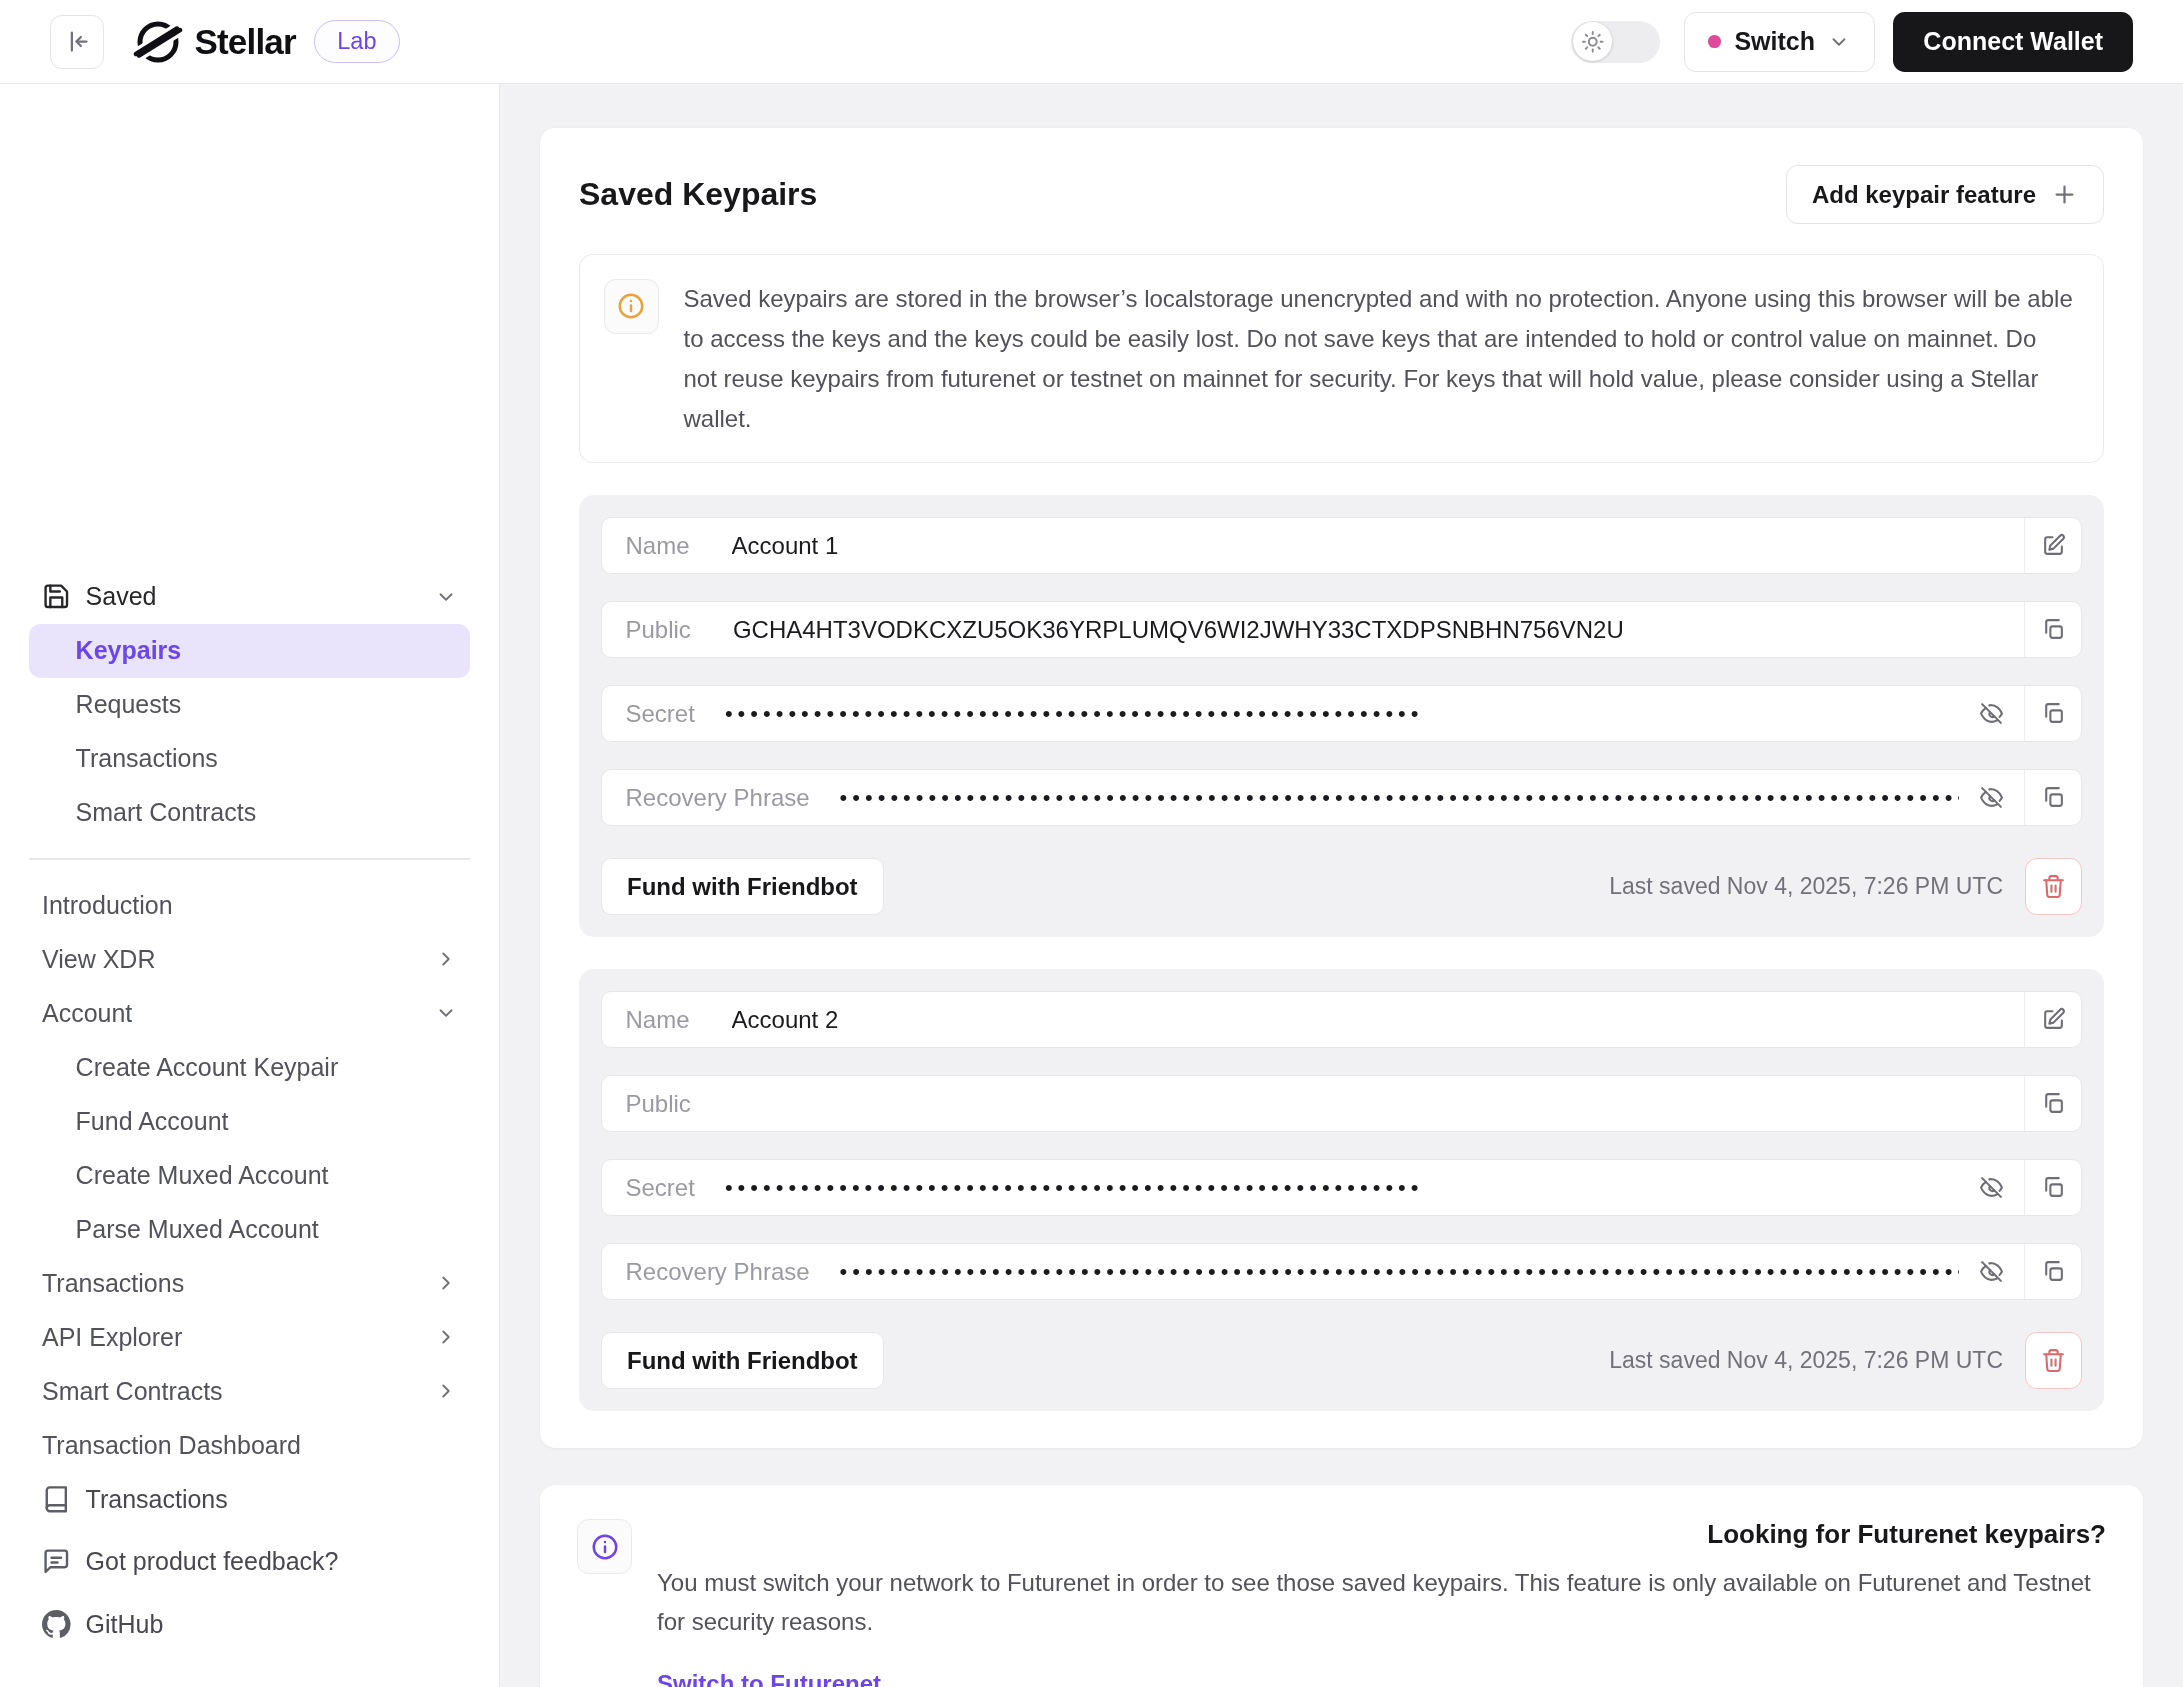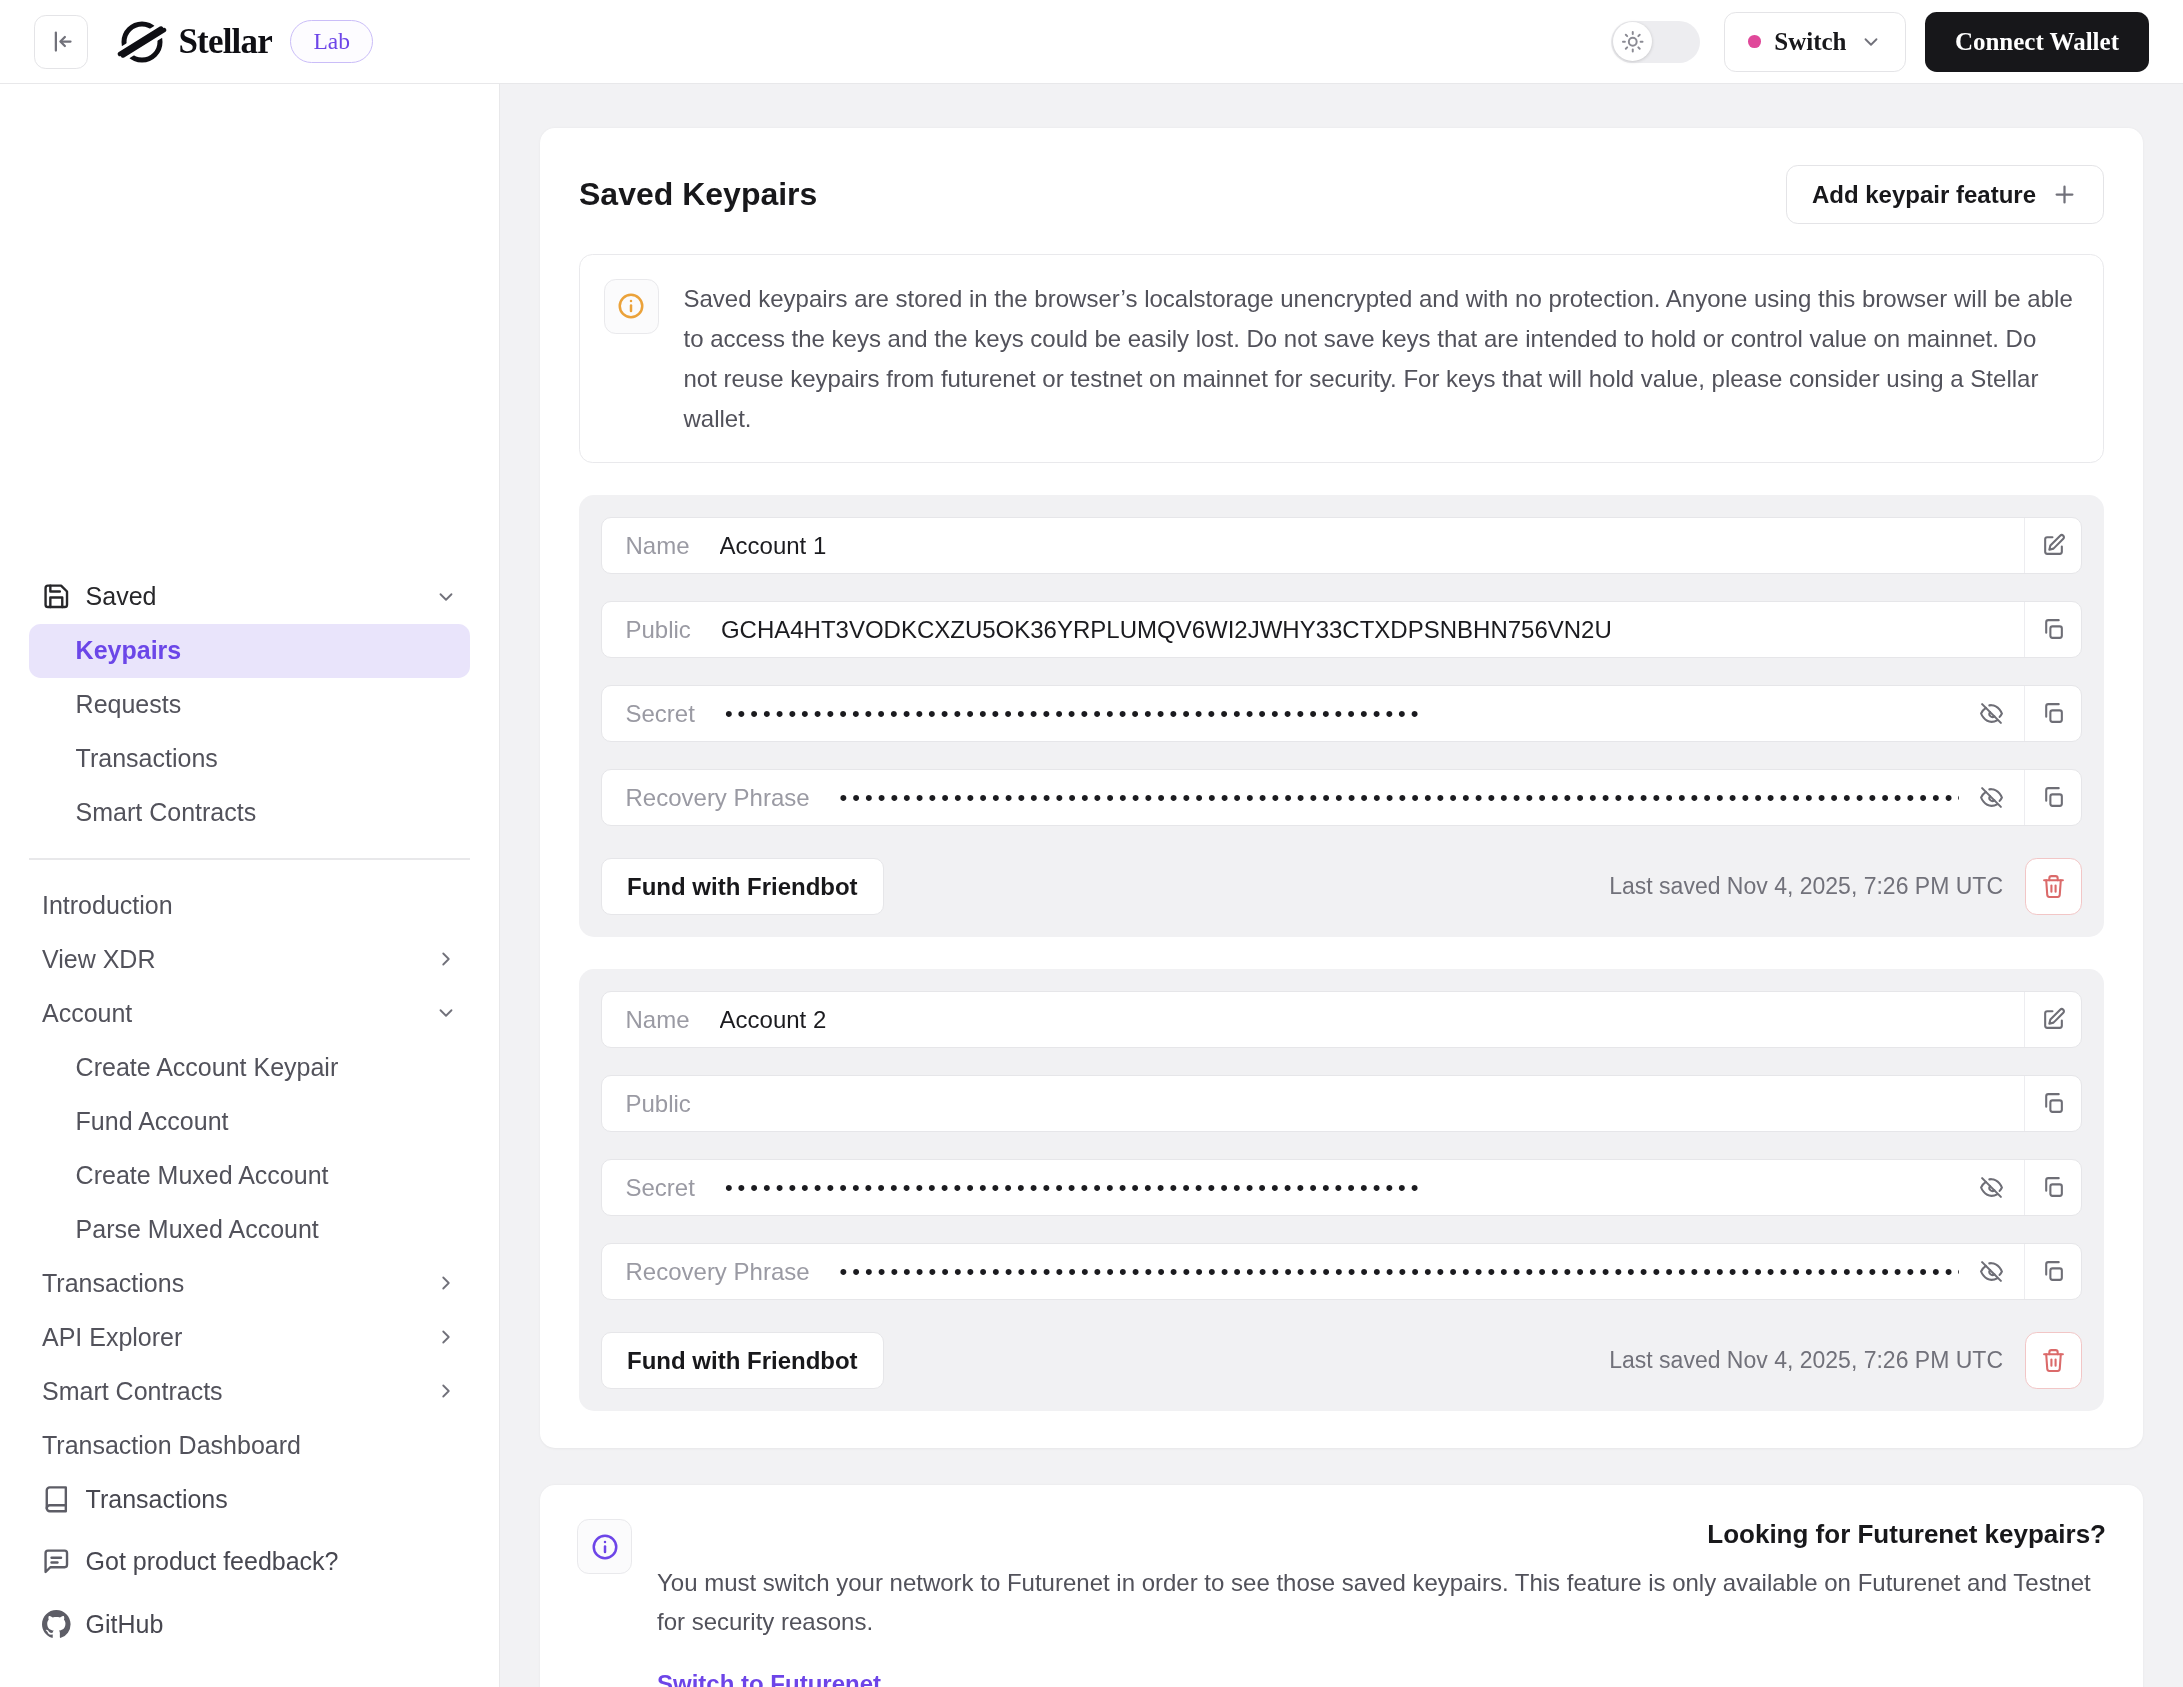--- a/index.html
+++ b/index.html
@@ -1,21 +1,21 @@
 <!DOCTYPE html>
 <html style="font-size:13.4px"><head>
 <meta charset="utf-8">
 <style>
   * { margin:0; padding:0; box-sizing:border-box; }
   html,body { width:2183px; height:1688px; overflow:hidden; }
   body { font-family:"Liberation Sans", sans-serif; background:#fff; color:#18181b; }
 
   
   .header { height:84px; display:flex; align-items:center; justify-content:space-between;
-            padding:0 34px; background:#fff; border-bottom:1.7px solid #e8e8ea;font-family:Liberation Serif, serif; }
+            padding:0 50px; background:#fff; border-bottom:1.7px solid #e8e8ea; }
   .h-left, .h-right { display:flex; align-items:center; }
   .collapse-btn { width:54px; height:54px; border:1.7px solid #e4e4e7; border-radius:11.8px;
                   background:#fff; display:flex; align-items:center; justify-content:center; color:#71717a; cursor:pointer; }
   .logo { margin-left:28.6px; display:flex; align-items:center; }
   .brand { font-size:35px; font-weight:700; letter-spacing:-0.8px; color:#0f0f14; margin-left:11.8px; }
   .lab-badge { margin-left:18.5px; font-size:23.5px; color:#6d45e8; border:1.7px solid #cabdf8;
                background:#fdfcff; border-radius:839px; padding:6.7px 22px; }
   .theme-toggle { width:89px; height:42px; border-radius:839px; background:#ededf0; display:flex;
                   align-items:center; padding:1.7px; cursor:pointer; }
   .theme-knob { width:39px; height:39px; border-radius:50%; background:#fff; display:flex;
@@ -57,21 +57,21 @@
   .icon-tile { flex:0 0 55px; width:55px; height:55px; border:1.7px solid #e9e9ec; background:#fbfbfc;
                border-radius:11.8px; display:flex; align-items:center; justify-content:center; }
   .info-text { font-size:24px; line-height:40px; color:#52525b; padding-right:5px; }
 
   
   .kp-card { margin-top:32px; background:#f1f1f3; border-radius:15px; padding:22px; display:flex;
              flex-direction:column; gap:27px; }
   .kv-row { height:57px; background:#fff; border:1.7px solid #e6e6e9; border-radius:10px; display:flex;
             align-items:center; overflow:hidden; }
   .kv-row .lbl { margin-left:23.5px; font-size:24px; color:#9a9aa3; white-space:nowrap; }
-  .kv-row .val { margin-left:30px; font-size:24px; color:#1b1b1f; white-space:nowrap; overflow:hidden; }
+  .kv-row .val { margin-left:42px; font-size:24px; color:#1b1b1f; white-space:nowrap; overflow:hidden; }
   .kv-row .mask { margin-left:30px; font-size:22px; letter-spacing:5px; color:#1b1b1f; white-space:nowrap;
                   overflow:hidden; flex:1; line-height:57px; }
   .kv-row .spacer { flex:1; }
   .row-icon-btn { align-self:stretch; width:57px; border-left:1.7px solid #ededf0; display:flex; align-items:center;
                   justify-content:center; color:#6e6e76; cursor:pointer; flex:0 0 57px; }
   .eye-btn { color:#6e6e76; margin:0 20px; display:flex; cursor:pointer; }
   .card-actions { display:flex; align-items:center; margin-top:5px; }
   .friendbot-btn { height:57px; background:#fff; border:1.7px solid #e6e6e9; border-radius:10px; padding:0 25px;
                    font-size:24px; font-weight:700; color:#18181b; display:flex; align-items:center; cursor:pointer; }
   .last-saved { margin-left:auto; font-size:23px; color:#71717a; }

